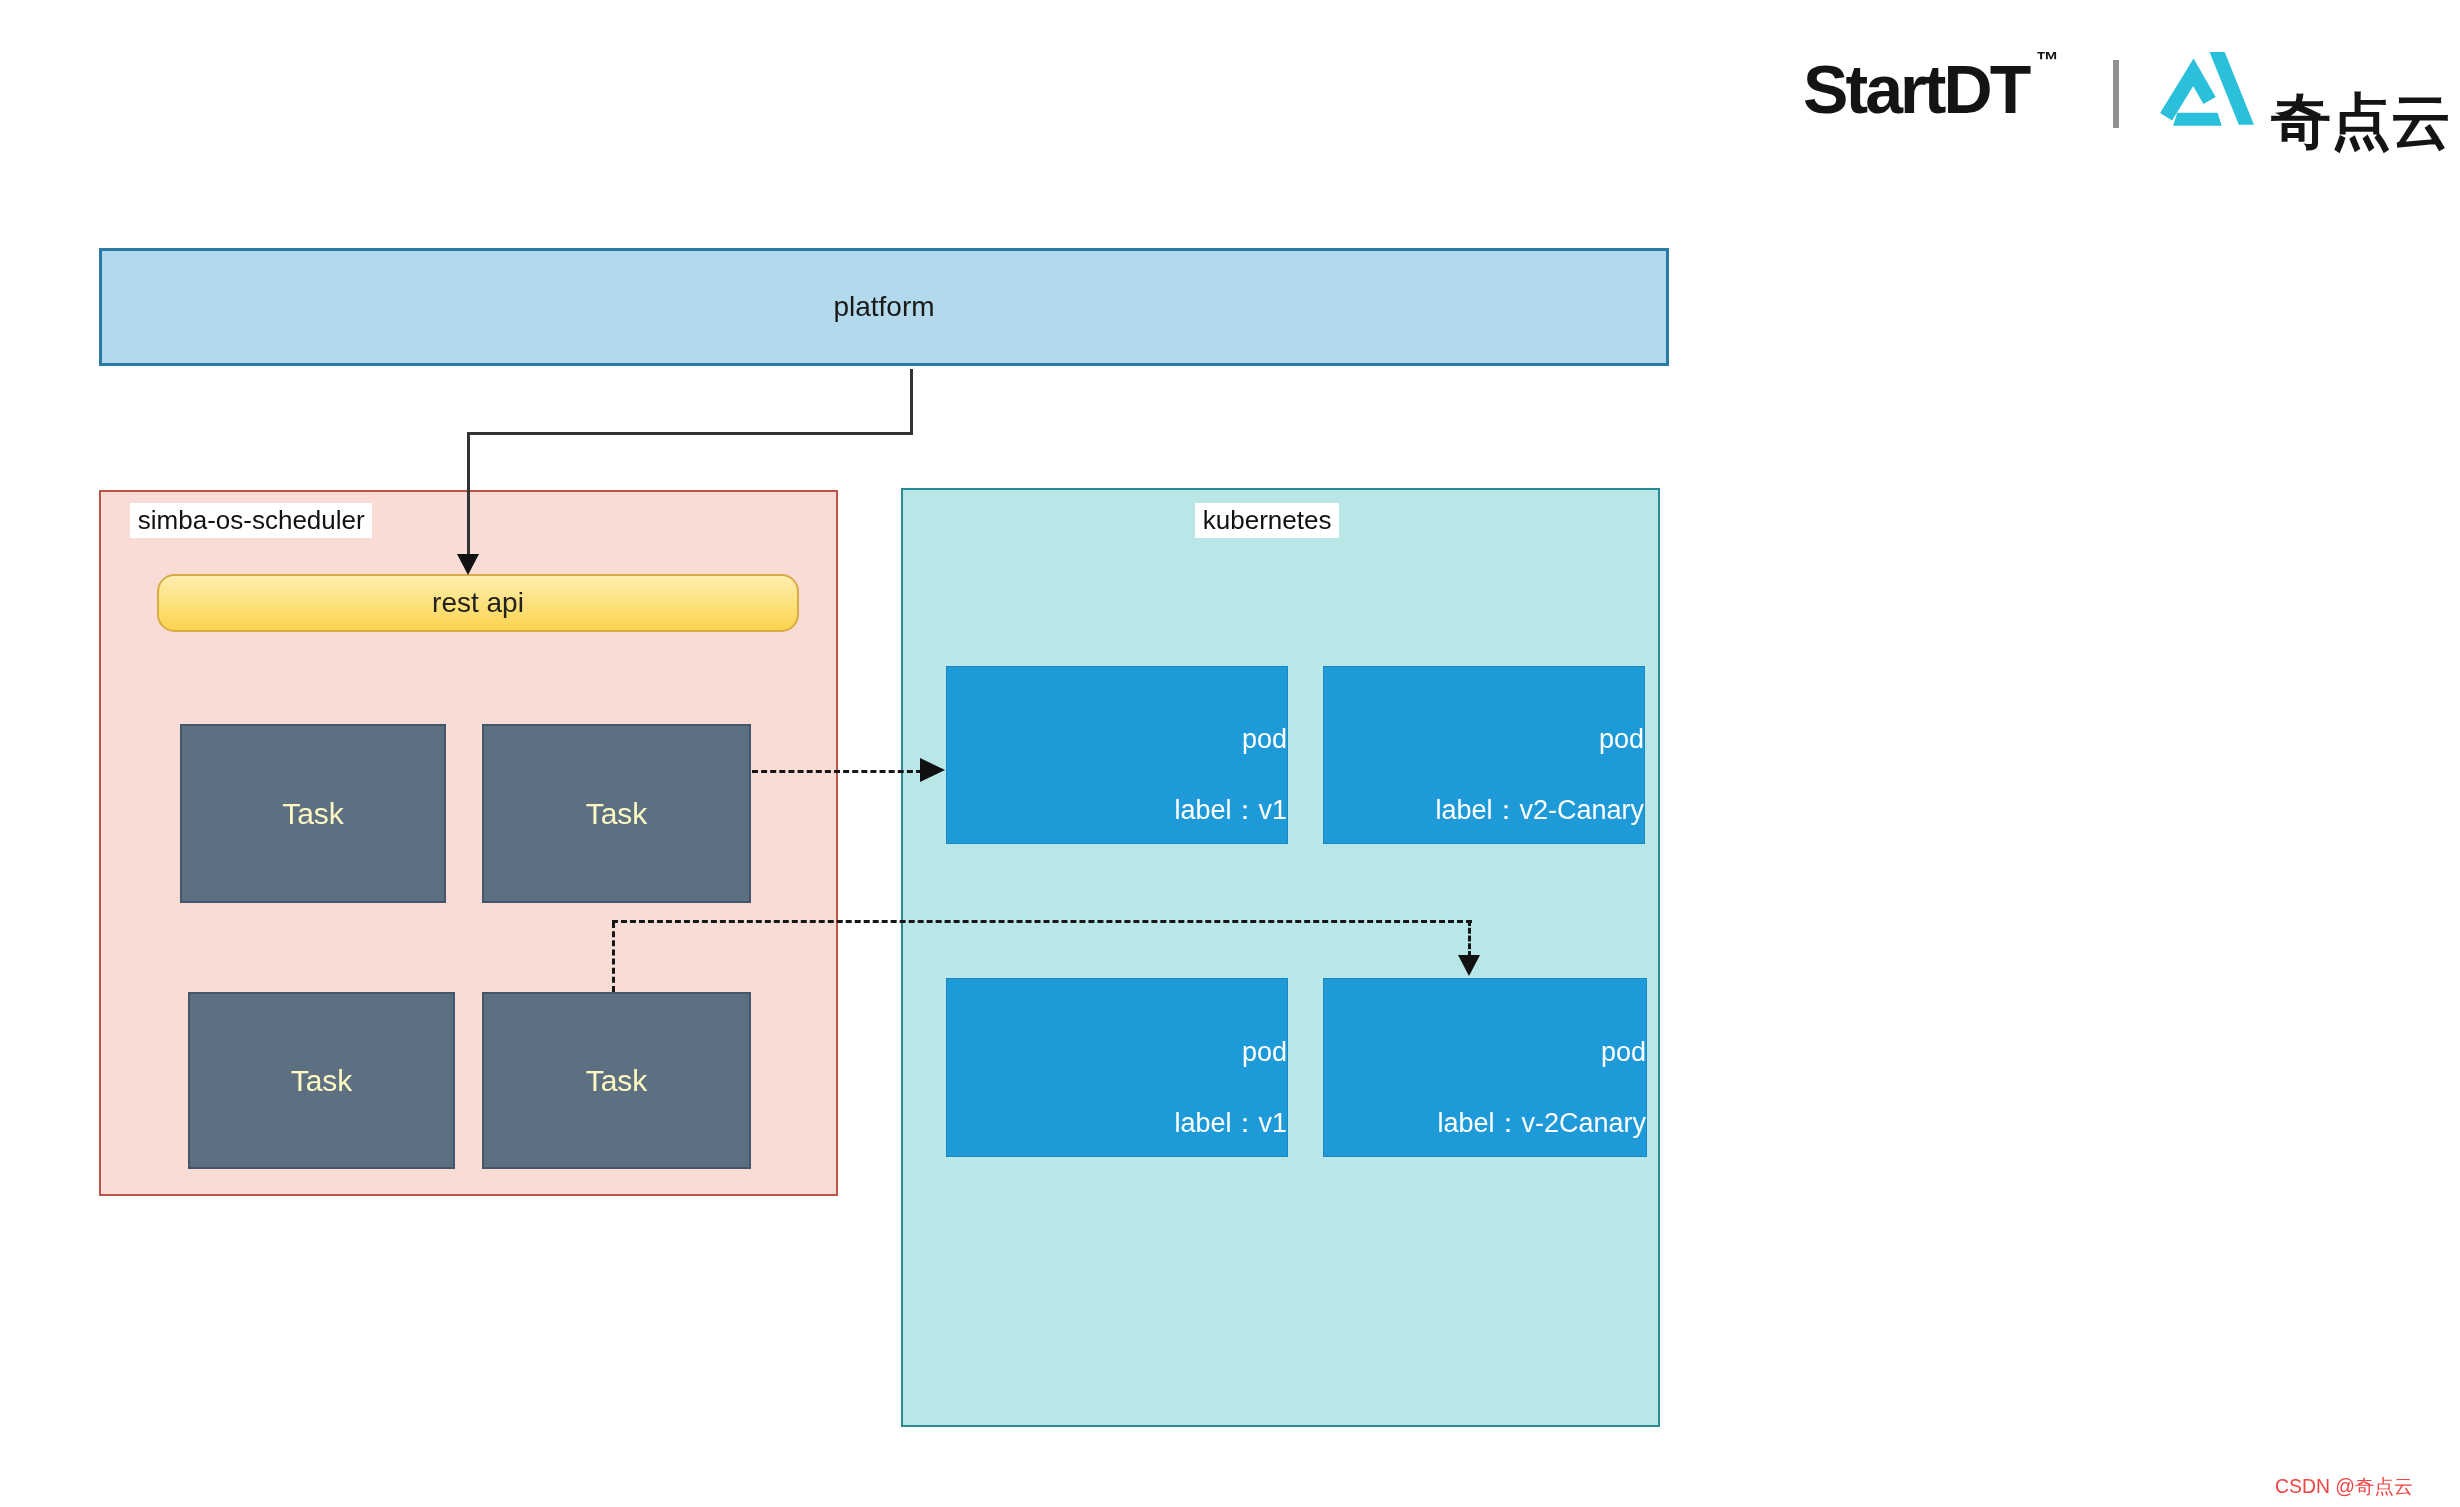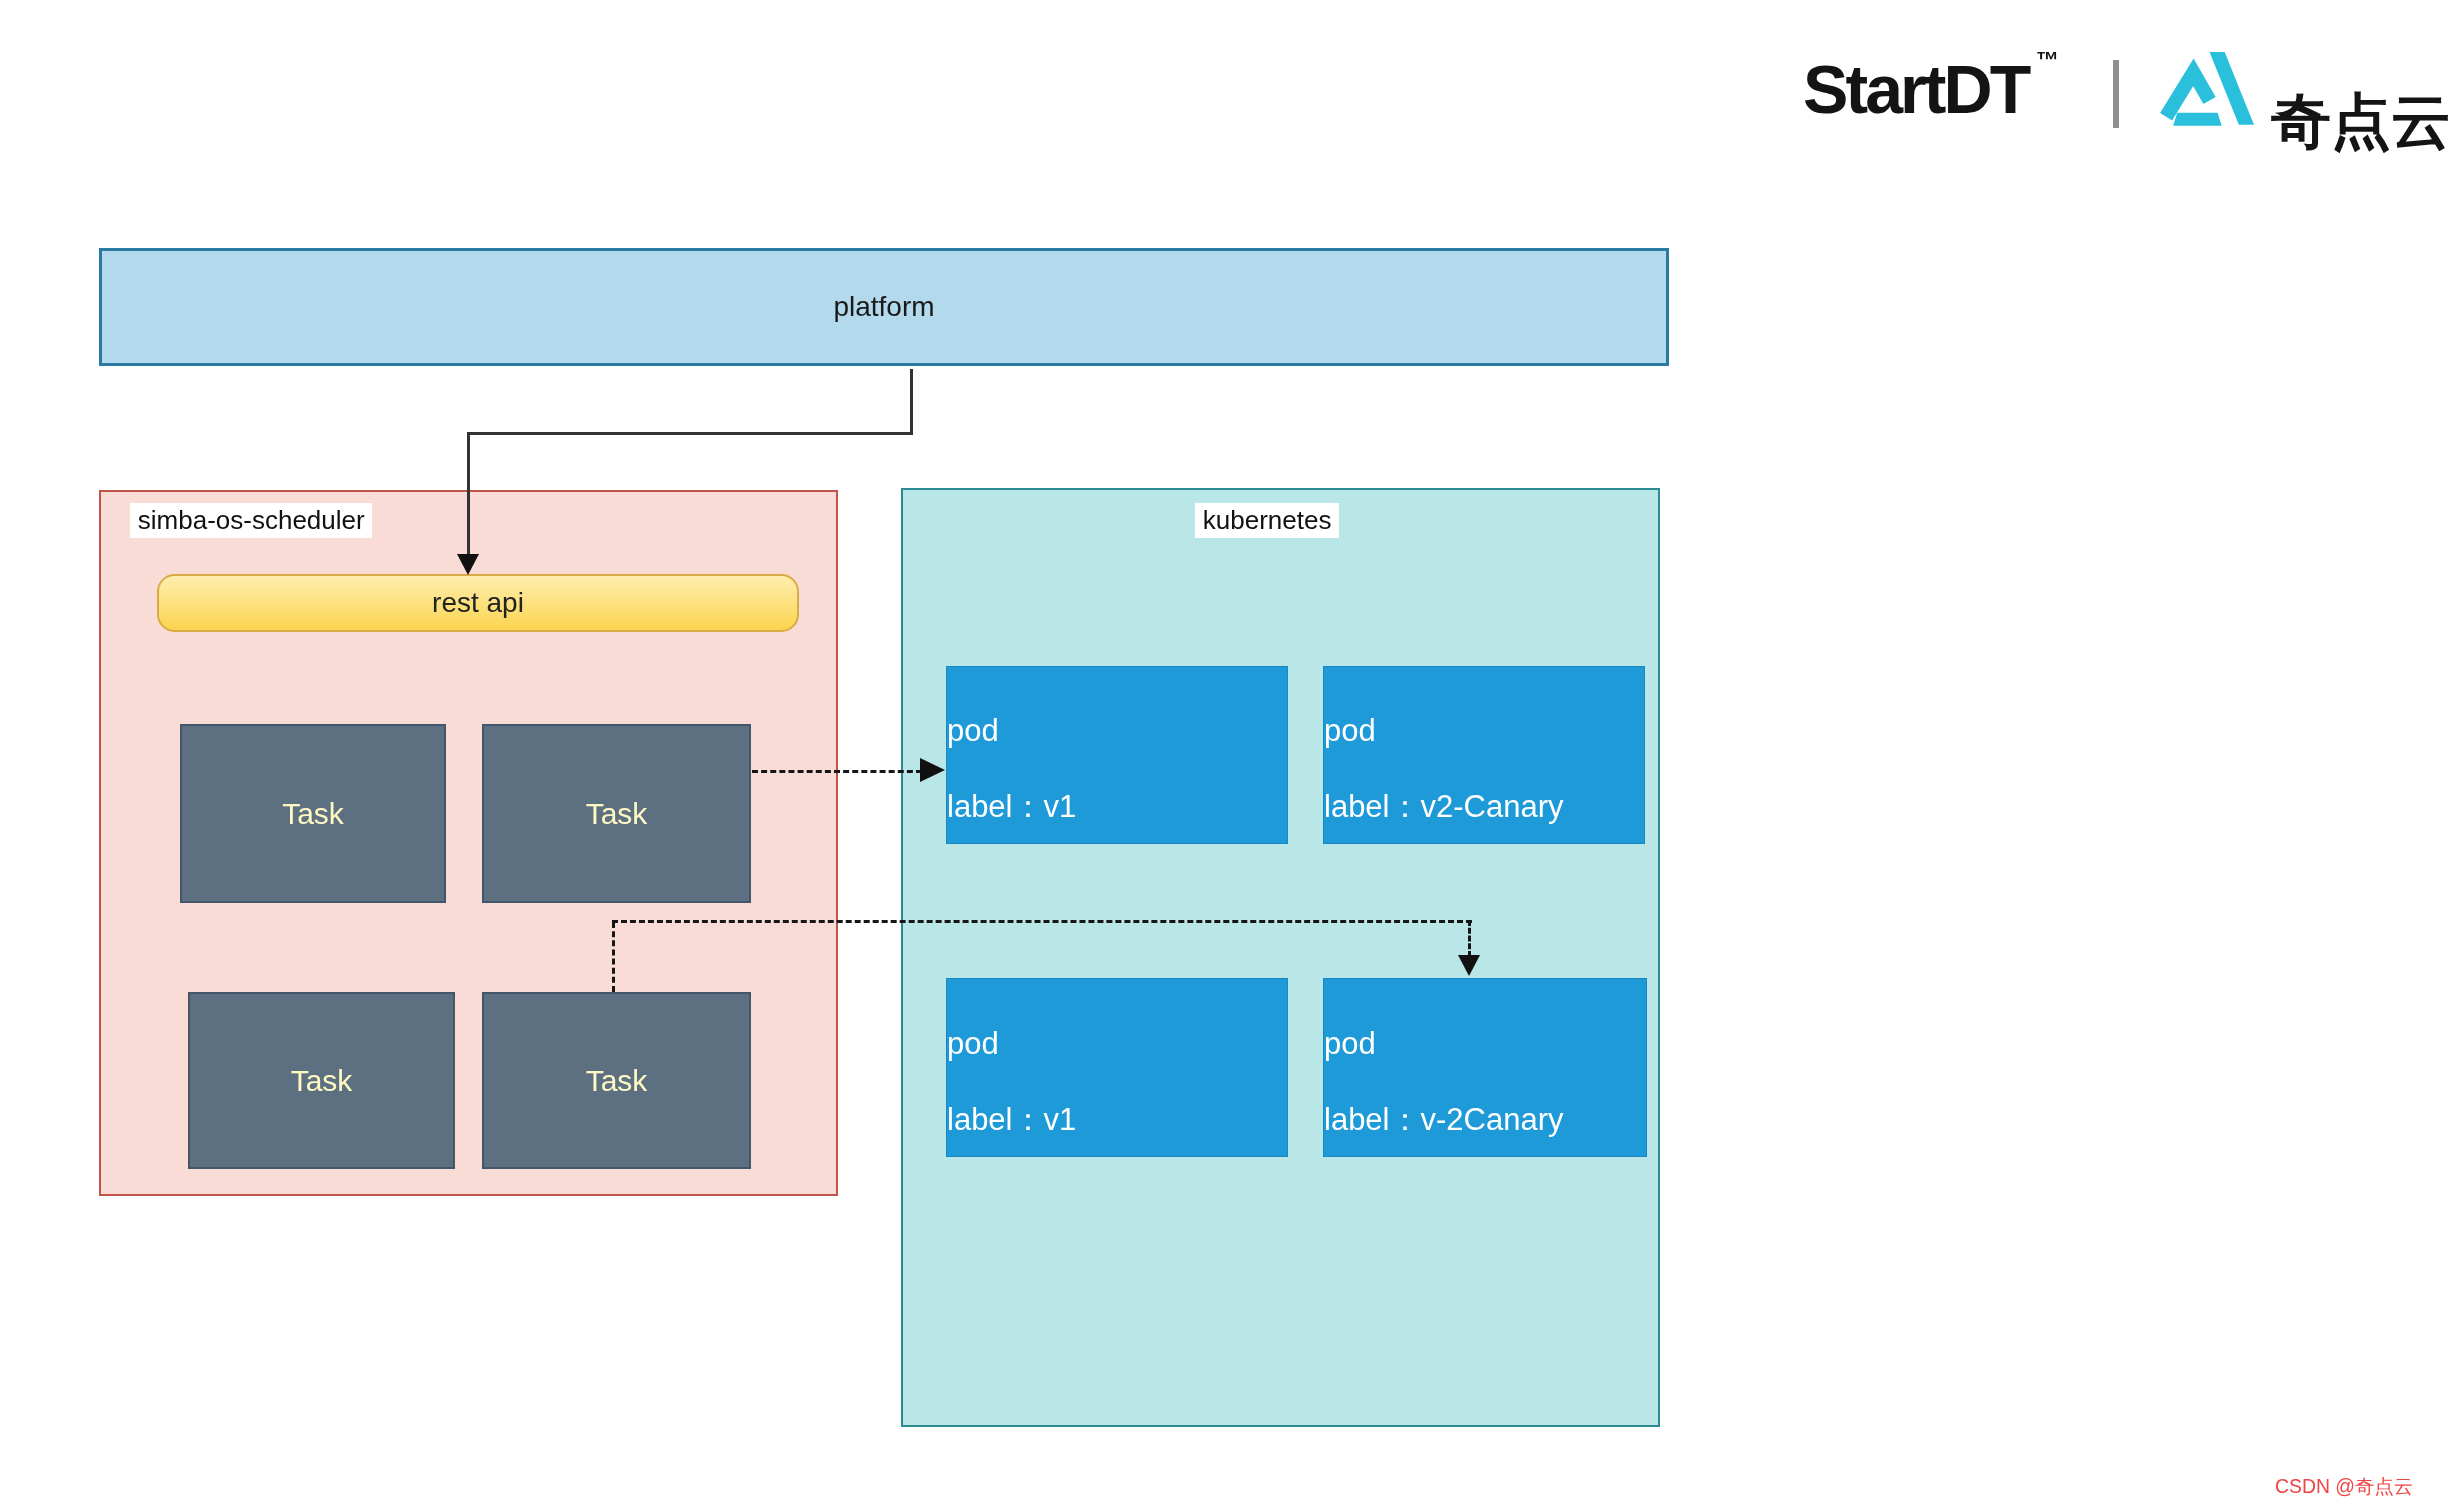--- a/index.html
+++ b/index.html
@@ -30,22 +30,22 @@
            background:linear-gradient(180deg,#feeeae 0%,#fbd44e 100%);border:2.9px solid #d8ab44;
            display:flex;align-items:center;justify-content:center;font-size:28px;color:#222;z-index:2;margin-left:10px;}
 
   .task{background:#5c7082;border:2.9px solid #44576a;display:flex;align-items:center;justify-content:center;
         color:#fef9c3;font-size:30px;z-index:2;}
   .task1{left:180px;top:724px;width:266px;height:179px;}
   .task2{left:482px;top:724px;width:269px;height:179px;}
   .task3{left:188px;top:992px;width:267px;height:177px;}
   .task4{left:482px;top:992px;width:269px;height:177px;}
 
-  .pod{background:#1e9ad8;border:1.9px solid #1a87c0;display:flex;flex-direction:column;align-items:flex-start;
-       justify-content:flex-end;gap:37px;padding-bottom:15.5px;color:#ffffff;font-size:31px;z-index:2;}
+  .pod{background:#1e9ad8;border:1.9px solid #1a87c0;display:flex;flex-direction:column;align-items:flex-end;
+       justify-content:flex-end;gap:37px;padding-bottom:15.5px;color:#ffffff;font-size:27px;z-index:2;}
   .pod1{left:946px;top:666px;width:342px;height:178px;}
   .pod2{left:1323px;top:666px;width:322px;height:178px;}
   .pod3{left:946px;top:978px;width:342px;height:179px;}
   .pod4{left:1323px;top:978px;width:324px;height:179px;}
   .pod .pod-label{white-space:nowrap;}
 
   
   .seg{background:#333;z-index:4;}
   .c1v1{left:910px;top:369px;width:2.9px;height:66px;}
   .c1h {left:467px;top:432px;width:446px;height:2.9px;}

